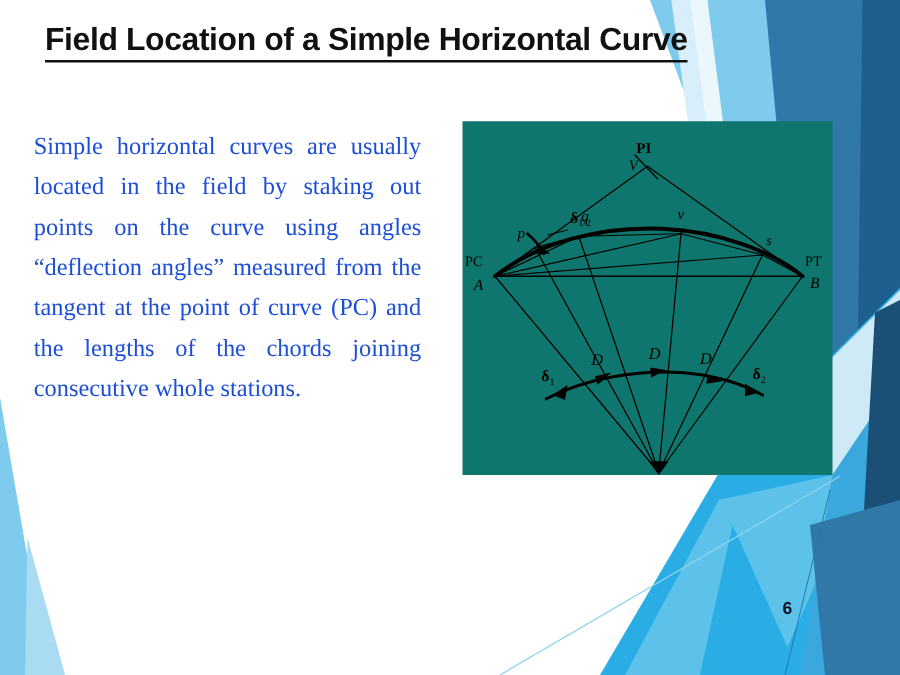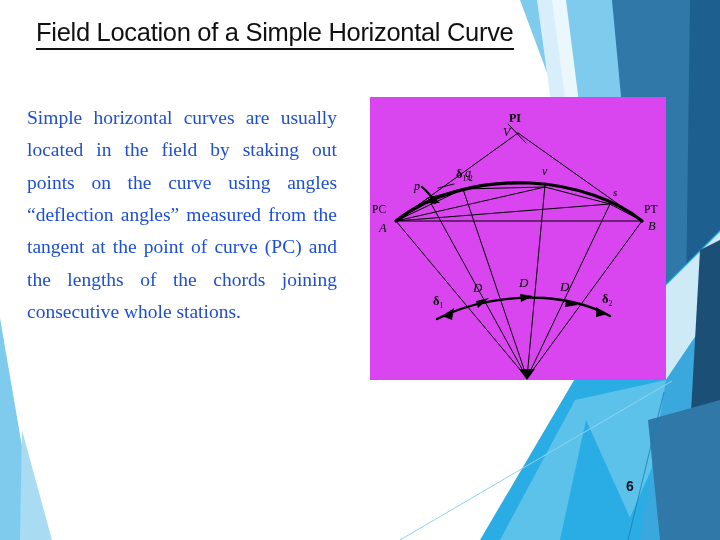--- a/index.html
+++ b/index.html
@@ -24,21 +24,21 @@
     height: 540px;
   }
 
   
   #slide-title {
     position: absolute;
     left: 36px;
     top: 18px;
     width: 600px;
     font-family: "Liberation Sans", sans-serif;
-    font-weight: normal;
+    font-weight: bold;
     font-size: 25.5px;
     line-height: 1.1;
     color: #111111;
     letter-spacing: -0.3px;
     white-space: nowrap;
     z-index: 6;
   }
   #slide-title .tu {
     display: inline-block;
     border-bottom: 2.5px solid #111111;
@@ -60,21 +60,21 @@
     z-index: 6;
   }
 
   
   #diagram-card {
     position: absolute;
     left: 370px;
     top: 97px;
     width: 296px;
     height: 283px;
-    background: #d946ef;
+    background: #0f766e;
     z-index: 4;
     overflow: hidden;
   }
   #diagram-svg {
     position: absolute;
     left: 0; top: 0;
     width: 296px;
     height: 283px;
   }
 

